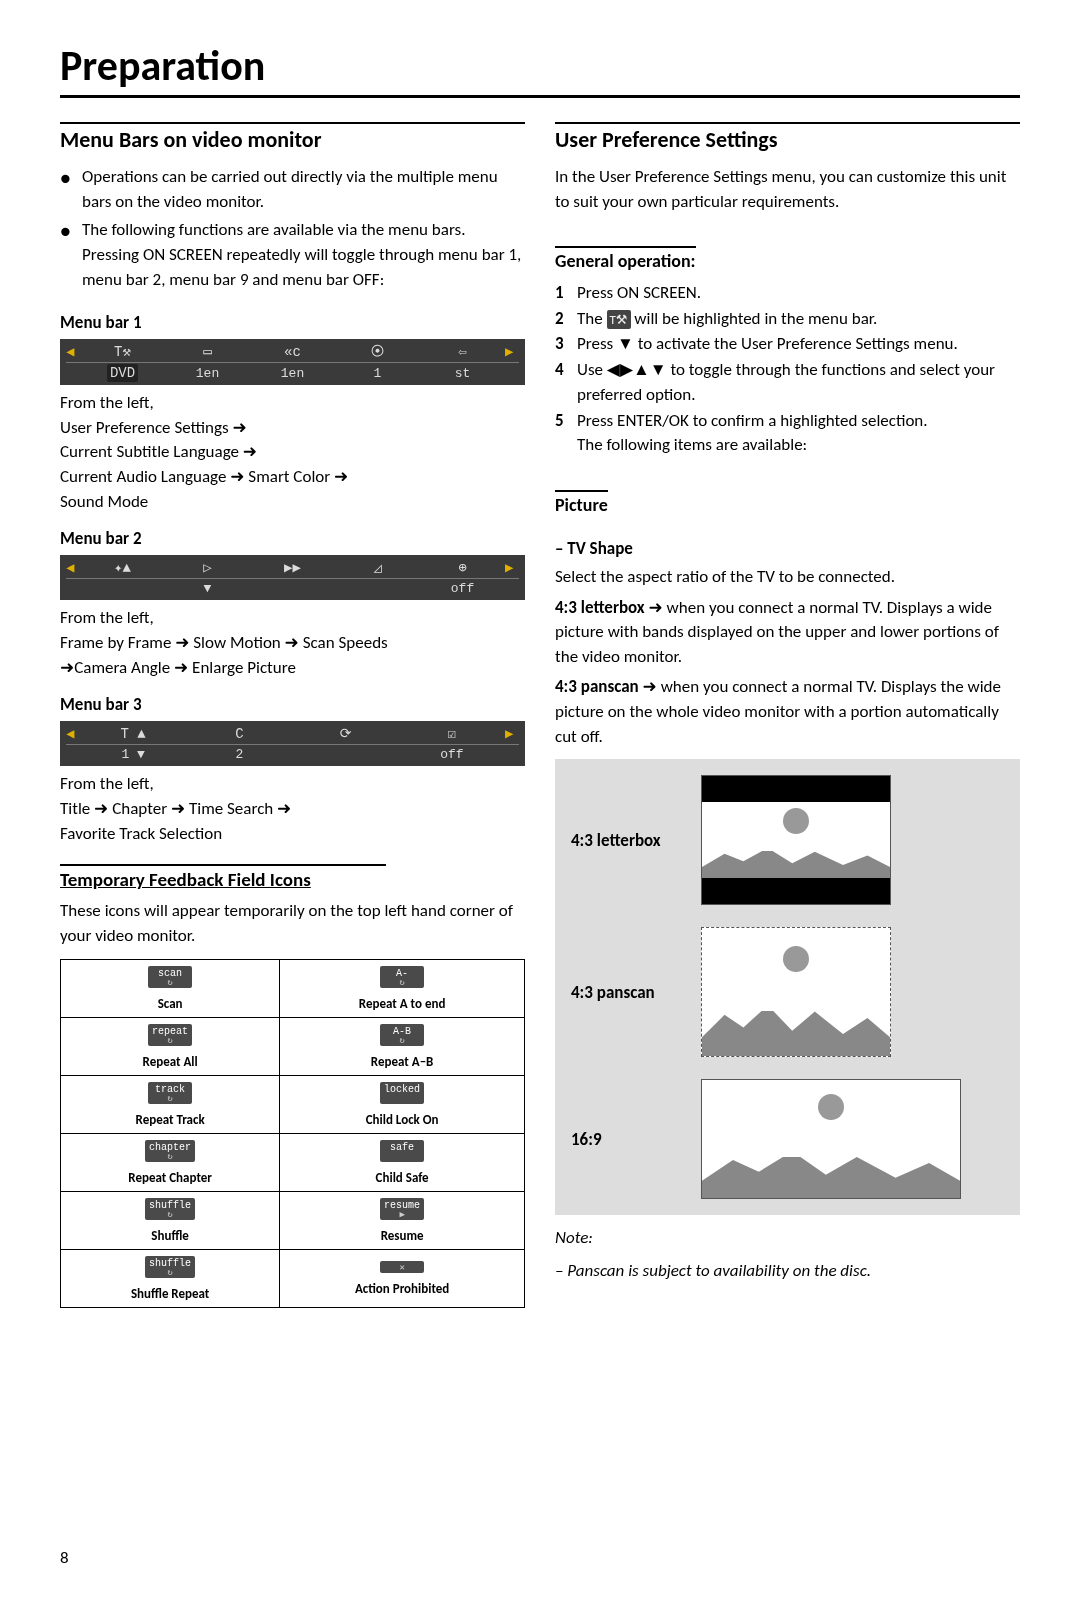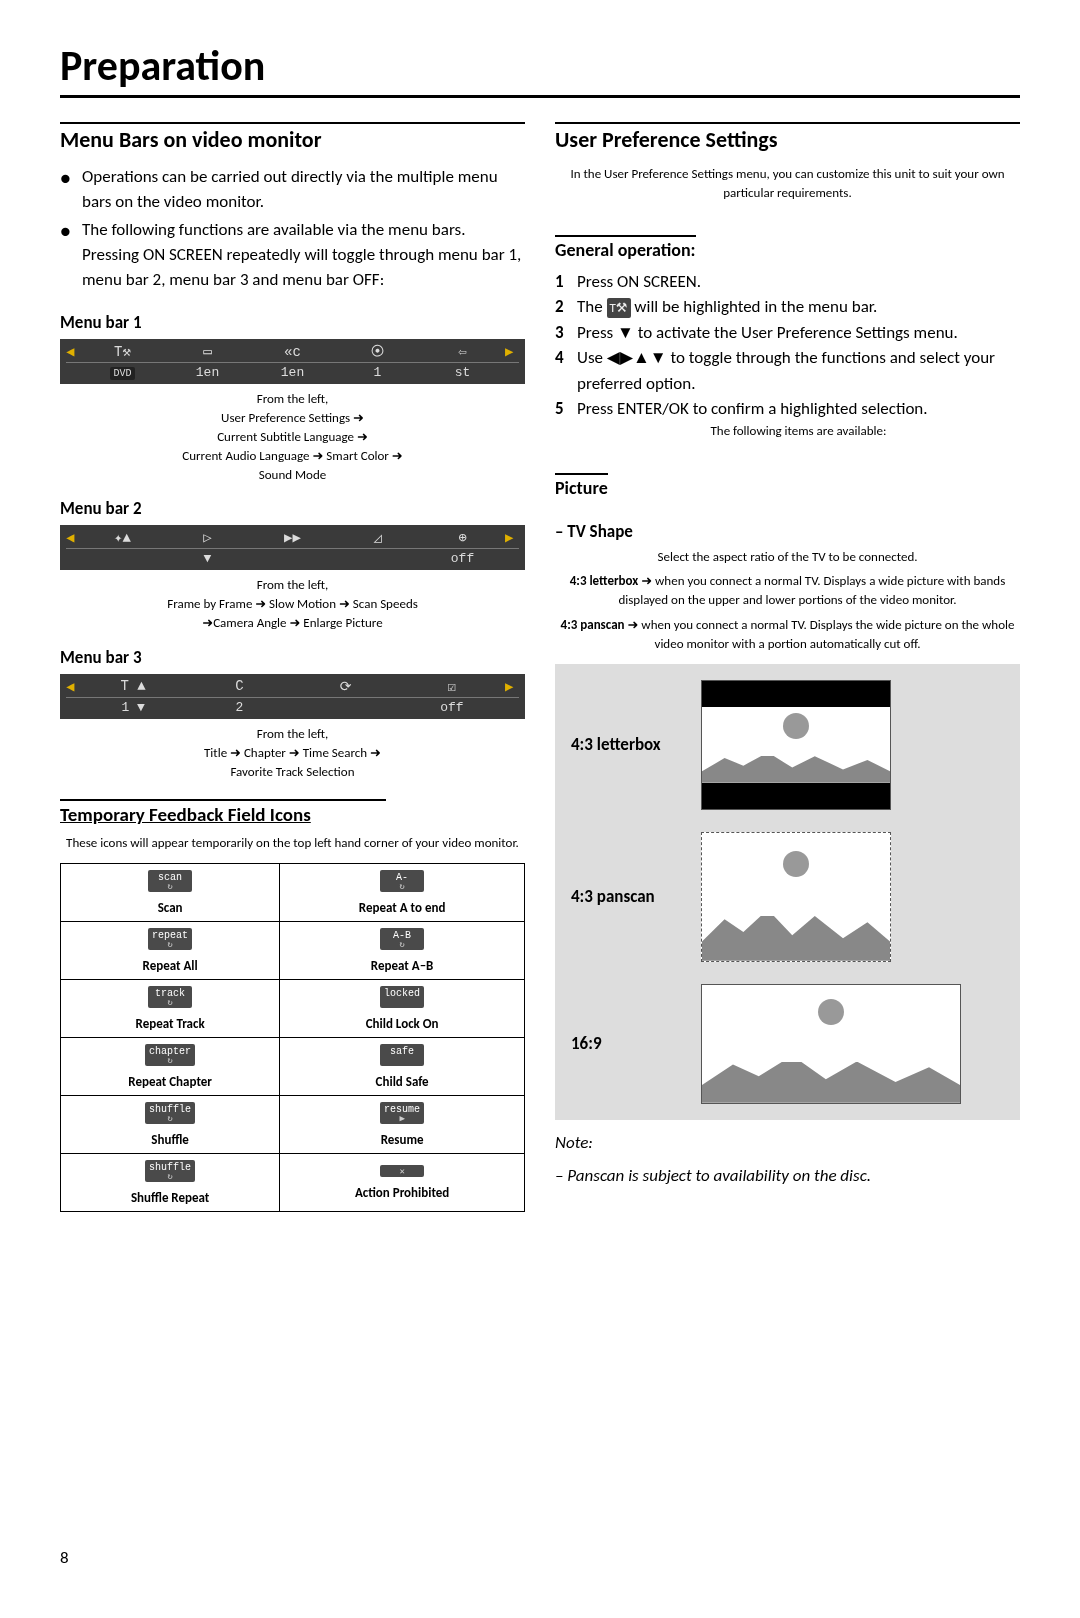--- a/index.html
+++ b/index.html
@@ -32,35 +32,35 @@
   .bullets li { display: flex; font-size: 17px; line-height: 1.45; margin-bottom: 4px; }
   .bullets li .dot { width: 22px; font-size: 18px; }
   .bullets li .txt { flex: 1; }
   .sub-head {
     font-size: 17px; font-weight: bold; margin: 14px 0 6px 0;
   }
   .sub-head-rule {
     font-size: 18px; font-weight: bold; margin: 18px 0 8px 0;
     border-top: 2px solid #000; padding-top: 2px; display: inline-block;
   }
-  .body-text { font-size: 13px; line-height: 1.45; text-align: center; }
+  .body-text { font-size: 17px; line-height: 1.45; }
   
   .osd-bar {
     background: #3a3a3a;
     color: #dcdcdc;
     padding: 4px 6px 4px 6px;
     font-family: "Courier New", monospace;
     font-size: 13px;
     margin: 4px 0 6px 0;
   }
   .osd-row { display: flex; align-items: center; }
   .osd-row.top { border-bottom: 1px solid #777; padding-bottom: 2px; margin-bottom: 2px;}
   .osd-cell { flex: 1; text-align: center; }
   .osd-arrow-l, .osd-arrow-r { width: 14px; color: #e0b000; font-size: 14px; }
-  .osd-dvd { background:#222; padding:1px 3px; font-size:10px; border-radius:2px;}
+  .osd-dvd { background:#222; padding:1px 3px; font-size:14px; border-radius:2px;}
   .osd-icon { font-size: 14px; }
   
   .feedback-table {
     width: 100%;
     border-collapse: collapse;
     margin-top: 10px;
   }
   .feedback-table td {
     border: 1px solid #000;
     padding: 6px 4px;
@@ -128,21 +128,21 @@
 
     <div class="section-head">Menu Bars on video monitor</div>
 
     <ul class="bullets">
       <li>
           <span class="dot">●</span>
           <span class="txt">Operations can be carried out directly via the multiple menu bars on the video monitor.</span>
         </li>
       <li>
           <span class="dot">●</span>
-          <span class="txt">The following functions are available via the menu bars. Pressing ON SCREEN repeatedly will toggle through menu bar 1, menu bar 2, menu bar 3 and menu bar OFF:</span>
+          <span class="txt">The following functions are available via the menu bars. Pressing ON SCREEN repeatedly will toggle through menu bar 1, menu bar 2, menu bar 9 and menu bar OFF:</span>
         </li>
     </ul>
 
     <div class="sub-head">Menu bar 1</div>
     <div class="osd-bar">
       <div class="osd-row top">
         <span class="osd-arrow-l">◀</span>
         <span class="osd-cell osd-icon">T⚒</span>
         <span class="osd-cell osd-icon">▭</span>
         <span class="osd-cell osd-icon">«ᴄ</span>

